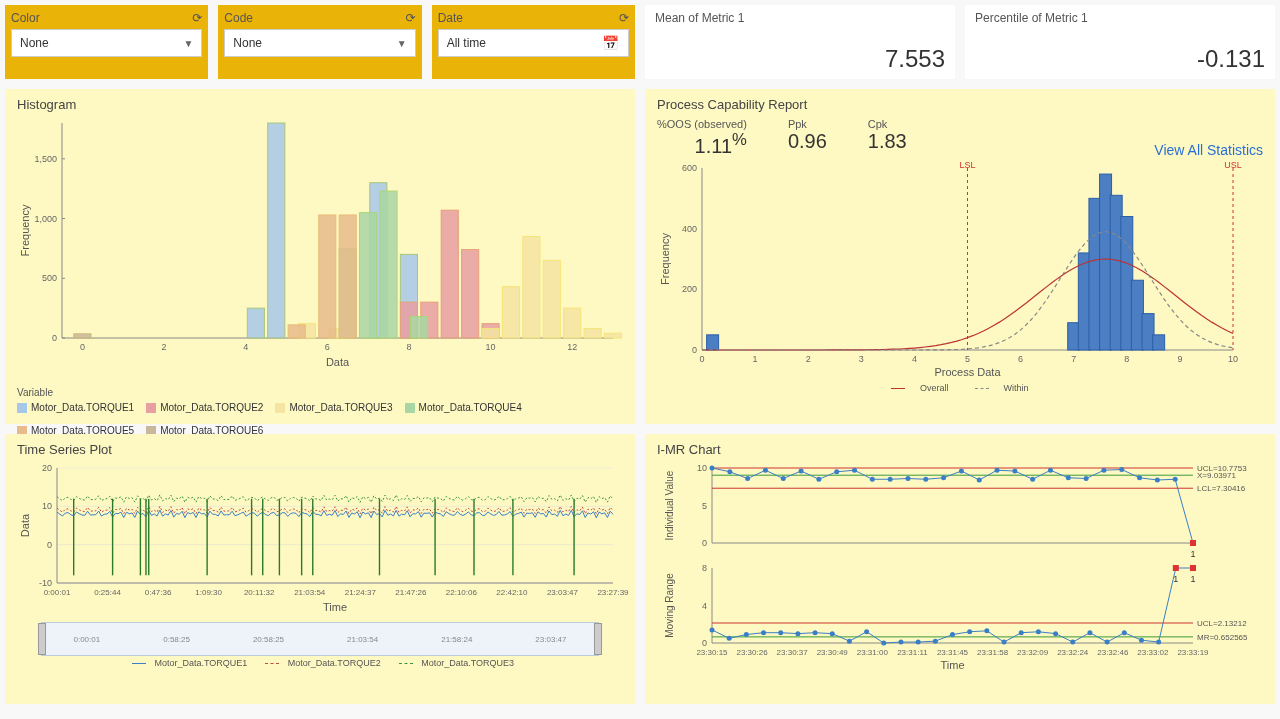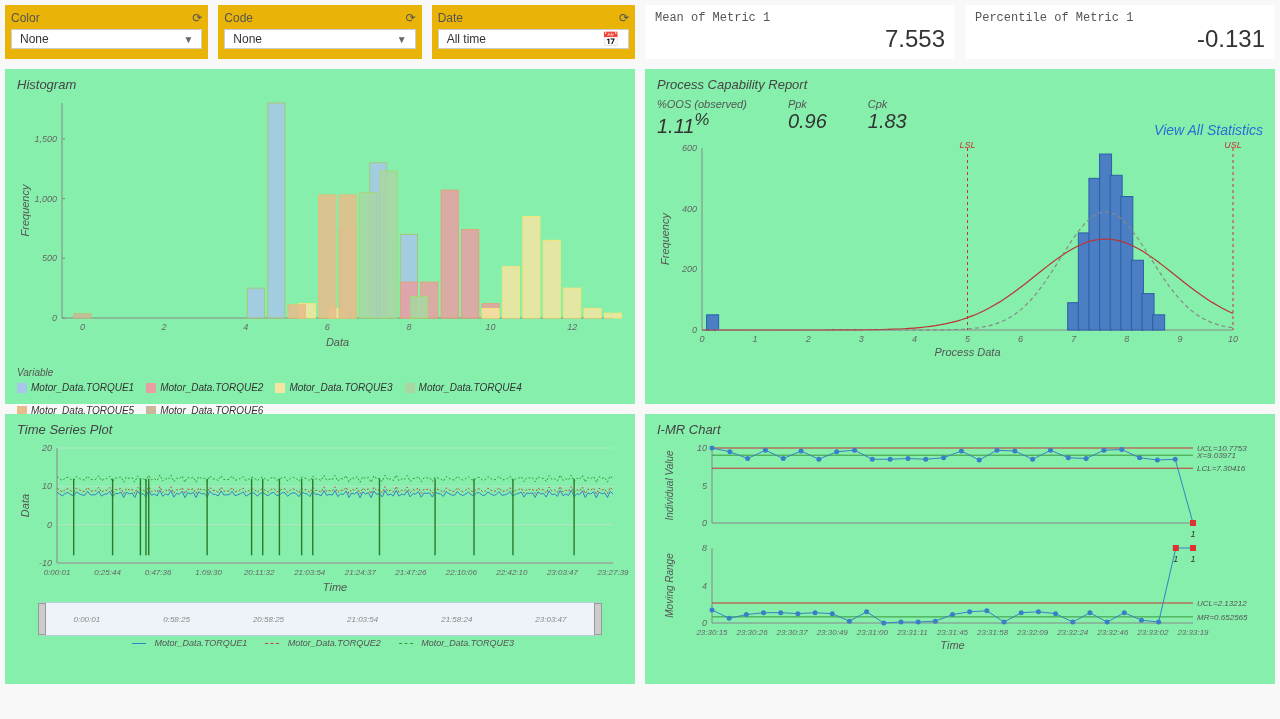--- a/index.html
+++ b/index.html
@@ -3,37 +3,37 @@
 <meta charset="utf-8">
 <style>
   * { box-sizing: border-box; margin: 0; padding: 0; font-family: "Segoe UI", Arial, sans-serif; }
   body { background: #f8f8f8; font-size: 12px; color: #333; width: 1280px; height: 719px; overflow: hidden; }
   .dashboard { display: grid; grid-template-columns: 630px 630px; gap: 10px; padding: 5px; }
   .top-row { display: flex; gap: 10px; grid-column: 1 / 3; }
   .filters { display: flex; gap: 10px; width: 630px; }
   .filter { flex: 1; background: #eab308; padding: 6px; }
   .filter-head { display: flex; justify-content: space-between; font-size: 12px; color: #555; margin-bottom: 4px; }
   .filter-head .refresh-icon { font-size: 12px; cursor: pointer; }
-  .select { border: 1px solid #ccc; background: #fff; display: flex; justify-content: space-between; align-items: center; padding: 3px 8px; height: 20px; font-size: 12px; gap: 39px; }
+  .select { border: 1px solid #ccc; background: #fff; display: flex; justify-content: space-between; align-items: center; padding: 3px 8px; height: 28px; font-size: 12px; gap: 39px; }
   .select .chev { font-size: 10px; color: #666; }
   .calendar-icon::before { content: "📅"; font-size: 14px; }
   .kpis { display: flex; gap: 10px; flex: 1; }
   .kpi { flex: 1; background: #fff; padding: 6px 10px; }
-  .kpi-title { font-size: 12px; color: #555; margin-bottom: 0; font-family: Liberation Mono, monospace; }
+  .kpi-title { font-size: 12px; color: #555; margin-bottom: 20px; }
   .kpi-value { font-size: 24px; text-align: right; }
-  .card { background: #86efac; padding: 8px 12px; font-style: italic; }
+  .card { background: #fef9c3; padding: 8px 12px; }
   .card-title { font-size: 13px; font-weight: 500; color: #444; margin-bottom: 6px; }
   .histogram-card { height: 335px; }
   .capability-card { height: 335px; }
   .ts-card { height: 270px; }
   .imr-card { height: 270px; }
   .cap-head { display: flex; justify-content: space-between; align-items: flex-start; }
   .cap-stats { display: flex; gap: 41px; }
   .cap-stat .lbl { font-size: 11px; color: #555; }
-  .cap-stat .val { font-size: 20px; }
+  .cap-stat .val { font-size: 20px; text-align: right; }
   .cap-link { font-size: 14px; color: #2a6fd6; cursor: pointer; align-self: flex-end; }
   .legend { font-size: 10px; display: flex; flex-wrap: wrap; gap: 12px; margin-top: 4px; }
   .legend-title { font-size: 10px; color: #555; display: block; margin-top: 16px; }
   .lg-item { display: inline-flex; align-items: center; gap: 4px; }
   .sw { width: 10px; height: 10px; display: inline-block; }
   .chart-area { position: relative; overflow: visible; }
   .scroll-track { border: 1px solid #bcd; background: #eef3fa; height: 34px; margin: 6px 24px 0 24px; position: relative; display:flex; align-items:center; justify-content:space-around;}
   .scroll-tick { font-size:8px; color:#888;}
   .scroll-handle { position:absolute; top:0; bottom:0; width:8px; background:#ccc; border:1px solid #999;}
   .mini-legend-center { text-align:center; font-size:9px; color:#555; margin-top:2px;}
@@ -222,20 +222,24 @@
         <rect x="431.94" y="40.333333333333314" width="12" height="151.66666666666669" fill="#4b7ec3" stroke="#2a5fa8"></rect>
         <rect x="442.56" y="16.066666666666663" width="12" height="175.93333333333334" fill="#4b7ec3" stroke="#2a5fa8"></rect>
         <rect x="453.18" y="37.30000000000001" width="12" height="154.7" fill="#4b7ec3" stroke="#2a5fa8"></rect>
         <rect x="463.8" y="58.53333333333333" width="12" height="133.46666666666667" fill="#4b7ec3" stroke="#2a5fa8"></rect>
         <rect x="474.41999999999996" y="122.23333333333333" width="12" height="69.76666666666667" fill="#4b7ec3" stroke="#2a5fa8"></rect>
         <rect x="485.04" y="155.6" width="12" height="36.400000000000006" fill="#4b7ec3" stroke="#2a5fa8"></rect>
         <rect x="495.65999999999997" y="176.83333333333334" width="12" height="15.166666666666657" fill="#4b7ec3" stroke="#2a5fa8"></rect>
         <path d="M45,191.99999655262638 L50.31,191.99999461100867 L55.620000000000005,191.9999916255397 L60.93000000000001,191.99998706291652 L66.24000000000001,191.99998013236635 L71.55,191.9999696690428 L76.86,191.99995396837573 L82.16999999999999,191.99993055248774 L87.47999999999999,191.9998958432796 L92.78999999999999,191.99984470834784 L98.1,191.99976983507895 L103.41,191.99966087456133 L108.72,191.99950327981017 L114.03,191.99927674163172 L119.34,191.99895309968167 L124.65,191.99849357537394 L129.96000000000004,191.99784513686407 L135.27000000000004,191.9969357641684 L140.58000000000004,191.99566833470135 L145.89000000000004,191.99391279668785 L151.20000000000002,191.99149624120759 L156.51000000000002,191.98819042499554 L161.82000000000005,191.9836962384588 L167.13000000000005,191.9776245606902 L172.44000000000005,191.96947290086086 L177.75000000000006,191.95859719992072 L183.06000000000006,191.94417816610152 L188.37000000000006,191.92518155169677 L193.68000000000006,191.9003118574938 L198.99000000000007,191.86795908628875 L204.3000000000001,191.82613836948767 L209.6100000000001,191.7724225715905 L214.9200000000001,191.703868345365 L220.2300000000001,191.61693657181178 L225.5400000000001,191.50740867531405 L230.8500000000001,191.37030095151425 L236.1600000000001,191.19977977194867 L241.4700000000001,190.98908131501994 L246.78000000000011,190.7304402873562 L252.09000000000012,190.41503290235738 L257.4000000000001,190.03294012265917 L262.71000000000004,189.57313778963766 L268.02000000000004,189.02352068746546 L273.33000000000004,188.37096774834703 L278.64000000000004,187.60145542542048 L283.95000000000005,186.7002256708565 L289.26,185.6520138998096 L294.56999999999994,184.44134075405424 L299.87999999999994,183.05286938418732 L305.18999999999994,181.47182735827093 L310.4999999999999,179.68448922546827 L315.8099999999999,177.6787123027592 L321.1199999999999,175.44451453930498 L326.42999999999984,172.97467951408603 L331.73999999999984,170.2653699405882 L337.0499999999998,167.31672771685456 L342.3599999999998,164.13343581471827 L347.6699999999998,160.725215393756 L352.97999999999973,157.10723068261677 L358.28999999999974,153.3003745877824 L363.5999999999997,149.3314098100316 L368.9099999999997,145.2329435453965 L374.2199999999997,141.04321861103224 L379.52999999999963,136.80570996615063 L384.83999999999963,132.56852289774463 L390.1499999999996,128.38359732202477 L395.4599999999996,124.30573134547446 L400.7699999999996,120.39144600012982 L406.07999999999953,116.69772144136869 L411.38999999999953,113.28064238629743 L416.6999999999995,110.19399670933709 L422.00999999999954,107.48787548324832 L427.31999999999954,105.20732502552207 L432.6299999999995,103.3911014577454 L437.9399999999995,102.07057581420923 L443.24999999999943,101.26883289134337 L448.55999999999943,101 L453.86999999999944,101.26883289134325 L459.1799999999994,102.07057581420901 L464.4899999999994,103.39110145774507 L469.79999999999933,105.20732502552164 L475.10999999999933,107.48787548324778 L480.41999999999933,110.19399670933647 L485.7299999999993,113.28064238629673 L491.0399999999993,116.69772144136793 L496.3499999999992,120.391446000129 L501.65999999999923,124.3057313454736 L506.96999999999923,128.3835973220239 L512.2799999999992,132.56852289774375 L517.5899999999992,136.80570996614972 L522.8999999999992,141.04321861103134 L528.2099999999991,145.2329435453956 L533.5199999999991,149.33140981003072 L538.829999999999,153.30037458778156 L544.1399999999991,157.10723068261598 L549.449999999999,160.72521539375526 L554.7599999999991,164.13343581471756 L560.069999999999,167.3167277168539 L565.379999999999,170.2653699405876 L570.689999999999,172.9746795140855 L575.999999999999,175.44451453930446" fill="none" stroke="#b33" stroke-width="1.2" stroke-dasharray=""></path>
         <path d="M45,192 L50.31,192 L55.620000000000005,192 L60.93000000000001,192 L66.24000000000001,191.99999999999997 L71.55,191.99999999999991 L76.86,191.99999999999977 L82.16999999999999,191.99999999999943 L87.47999999999999,191.9999999999985 L92.78999999999999,191.9999999999962 L98.1,191.99999999999042 L103.41,191.9999999999763 L108.72,191.99999999994213 L114.03,191.99999999986062 L119.34,191.99999999966897 L124.65,191.9999999992246 L129.96000000000004,191.9999999982086 L135.27000000000004,191.99999999591824 L140.58000000000004,191.99999999082746 L145.89000000000004,191.99999997967075 L151.20000000000002,191.99999995556323 L156.51000000000002,191.99999990420278 L161.82000000000005,191.99999979631824 L167.13000000000005,191.9999995728893 L172.44000000000005,191.9999991166806 L177.75000000000006,191.99999819829338 L183.06000000000006,191.99999637557278 L188.37000000000006,191.99999280909256 L193.68000000000006,191.99998592925738 L198.99000000000007,191.99997284565427 L204.3000000000001,191.99994831664827 L209.6100000000001,191.99990298229395 L214.9200000000001,191.9998203859372 L220.2300000000001,191.9996720416633 L225.5400000000001,191.99940941009746 L230.8500000000001,191.99895108000683 L236.1600000000001,191.99816266768627 L241.4700000000001,191.99682588931825 L246.78000000000011,191.99459189115507 L252.09000000000012,191.99091222042603 L257.4000000000001,191.98493881478998 L262.71000000000004,191.97538218422173 L268.02000000000004,191.96031477111913 L273.33000000000004,191.9369046628869 L278.64000000000004,191.90106393240538 L283.95000000000005,191.84699661905552 L289.26,191.76663462752776 L294.56999999999994,191.64895660587354 L299.87999999999994,191.4791961342227 L305.18999999999994,191.23796205502305 L310.4999999999999,190.9003157656172 L315.8099999999999,190.43487725001202 L321.1199999999999,189.8030619368813 L326.42999999999984,188.95858120019426 L331.73999999999984,187.8473661228162 L337.0499999999998,186.40809141801822 L342.3599999999998,184.5734777462256 L347.6699999999998,182.2725296793939 L352.97999999999973,179.43381799108417 L358.28999999999974,175.9898359931089 L363.5999999999997,171.88235132371585 L368.9099999999997,167.06854285268273 L374.2199999999997,161.5275685827504 L379.52999999999963,155.26707110125972 L384.83999999999963,148.32901256212932 L390.1499999999996,140.79416303502288 L395.4599999999996,132.78456415707547 L400.7699999999996,124.46336862147635 L406.07999999999953,116.03162034117199 L411.38999999999953,107.7217836807203 L416.6999999999995,99.78813380411643 L422.00999999999954,92.49445309879555 L427.31999999999954,86.09980146078564 L432.6299999999995,80.84339821087758 L437.9399999999995,76.92983070321654 L443.24999999999943,74.51585882409367 L448.55999999999943,73.7 L453.86999999999944,74.51585882409331 L459.1799999999994,76.92983070321586 L464.4899999999994,80.84339821087661 L469.79999999999933,86.09980146078438 L475.10999999999933,92.49445309879407 L480.41999999999933,99.7881338041148 L485.7299999999993,107.72178368071854 L491.0399999999993,116.0316203411702 L496.3499999999992,124.46336862147457 L501.65999999999923,132.7845641570737 L506.96999999999923,140.79416303502123 L512.2799999999992,148.3290125621278 L517.5899999999992,155.2670711012583 L522.8999999999992,161.52756858274915 L528.2099999999991,167.06854285268162 L533.5199999999991,171.8823513237149 L538.829999999999,175.9898359931081 L544.1399999999991,179.4338179910835 L549.449999999999,182.27252967939336 L554.7599999999991,184.57347774622517 L560.069999999999,186.40809141801788 L565.379999999999,187.84736612281594 L570.689999999999,188.95858120019403 L575.999999999999,189.80306193688116" fill="none" stroke="#888" stroke-width="1.2" stroke-dasharray="4,3"></path>
       </svg>
+    <div class="mini-legend-center">
+      <span><span class="line-sw" style="border-color:#b33"></span> <span>Overall</span></span>
+      <span><span class="line-sw dash" style="border-color:#888"></span> <span>Within</span></span>
+    </div>
   </div>
 
   <div class="card ts-card">
     <div class="card-title">Time Series Plot</div>
     <svg id="ts-svg" class="chart-area" width="606" height="150">
         <text x="35" y="123" text-anchor="end" font-size="9" fill="#666">-10</text>
         <line x1="40" x2="596" y1="120" y2="120" stroke="#ddd" stroke-width="0.5"></line>
         <text x="35" y="84.66666666666667" text-anchor="end" font-size="9" fill="#666">0</text>
         <line x1="40" x2="596" y1="81.66666666666667" y2="81.66666666666667" stroke="#ddd" stroke-width="0.5"></line>
         <text x="35" y="46.33333333333334" text-anchor="end" font-size="9" fill="#666">10</text>

